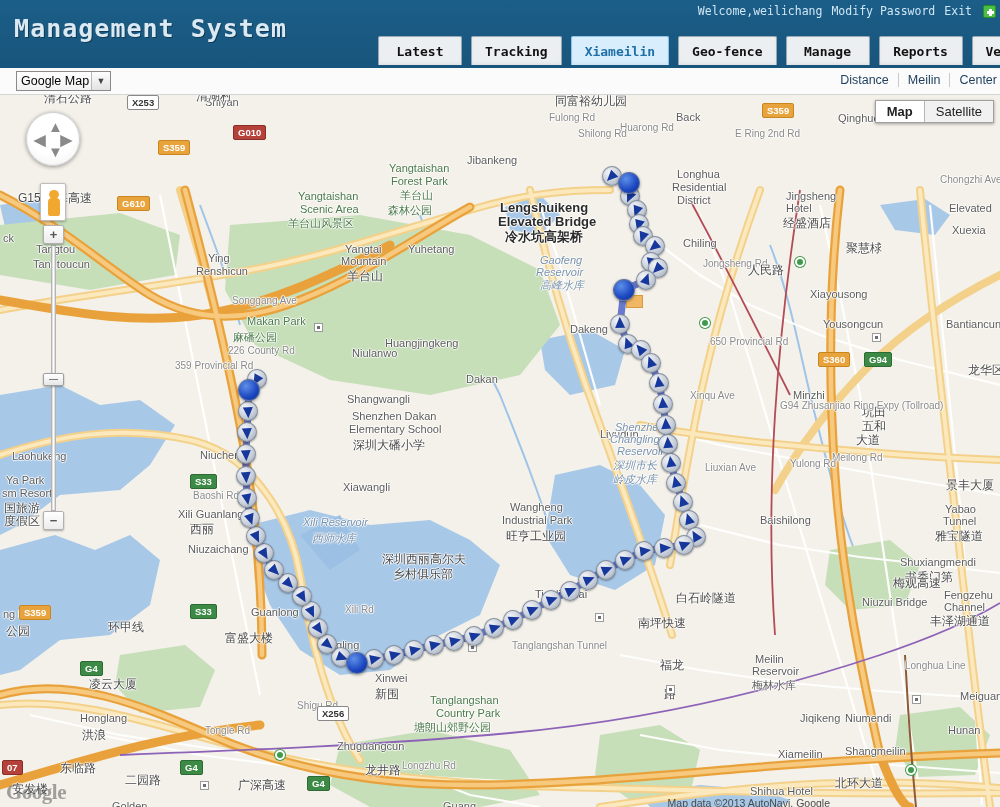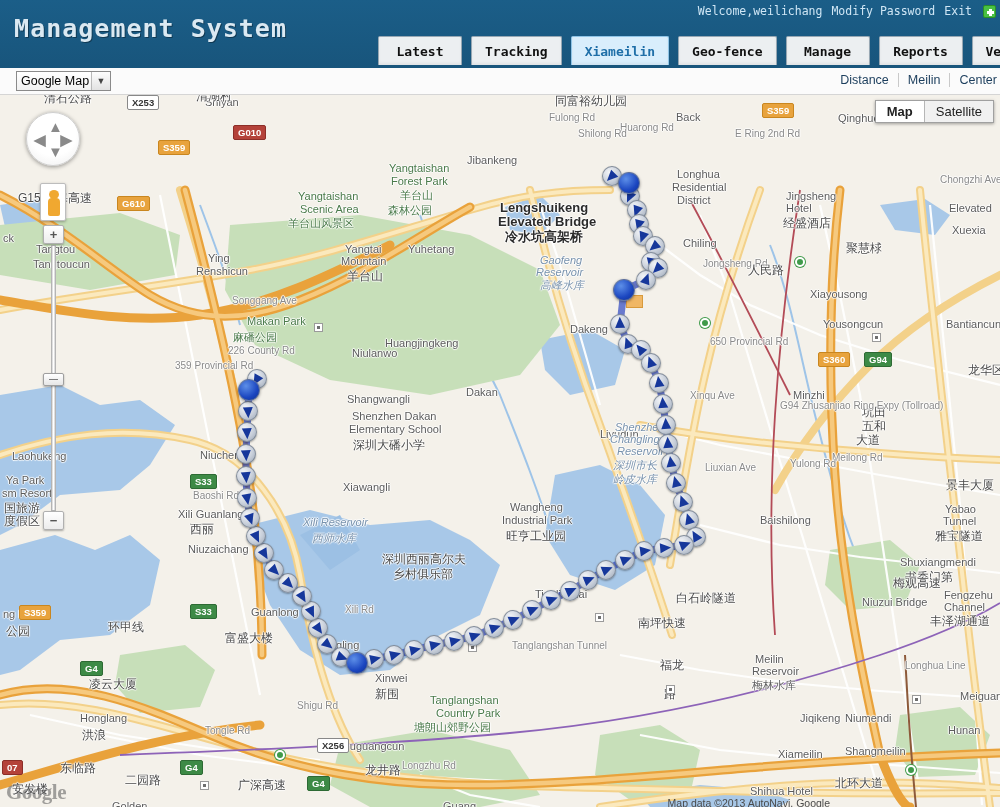--- a/index.html
+++ b/index.html
@@ -457,21 +457,21 @@
         <div class="lbl place" style="left: 352px; top: 252px;">Niulanwo</div>
         <div class="lbl place" style="left: 385px; top: 242px;">Huangjingkeng</div>
         <div class="lbl place" style="left: 570px; top: 228px;">Dakeng</div>
         <div class="lbl road" style="left: 710px; top: 241px;">650 Provincial Rd</div>
         <div class="lbl place" style="left: 793px; top: 294px;">Minzhi</div>
         <div class="lbl placecn" style="left: 862px; top: 309px;">坑田</div>
         <div class="lbl placecn" style="left: 856px; top: 337px;">大道</div>
         <div class="lbl placecn" style="left: 862px; top: 323px;">五和</div>
         <div class="lbl placecn" style="left: 968px; top: 267px;">龙华区</div>
         <div class="lbl place" style="left: 347px; top: 298px;">Shangwangli</div>
-        <div class="lbl place" style="left: 466px; top: 291px;">Dakan</div>
+        <div class="lbl place" style="left: 466px; top: 278px;">Dakan</div>
         <div class="lbl place" style="left: 352px; top: 315px;">Shenzhen Dakan</div>
         <div class="lbl place" style="left: 349px; top: 328px;">Elementary School</div>
         <div class="lbl placecn" style="left: 353px; top: 342px;">深圳大磻小学</div>
         <div class="lbl place" style="left: 600px; top: 333px;">Liyudun</div>
         <div class="lbl water" style="left: 615px; top: 326px;">Shenzhen</div>
         <div class="lbl water" style="left: 610px; top: 338px;">Changlingpi</div>
         <div class="lbl water" style="left: 617px; top: 350px;">Reservoir</div>
         <div class="lbl water" style="left: 613px; top: 363px;">深圳市长</div>
         <div class="lbl water" style="left: 613px; top: 377px;">岭皮水库</div>
         <div class="lbl road" style="left: 690px; top: 295px;">Xinqu Ave</div>
@@ -570,21 +570,21 @@
         <div class="shield red" style="left: 233px; top: 30px;">G010</div>
         <div class="shield " style="left: 117px; top: 101px;">G610</div>
         <div class="shield green" style="left: 190px; top: 379px;">S33</div>
         <div class="shield green" style="left: 190px; top: 509px;">S33</div>
         <div class="shield " style="left: 19px; top: 510px;">S359</div>
         <div class="shield " style="left: 818px; top: 257px;">S360</div>
         <div class="shield green" style="left: 864px; top: 257px;">G94</div>
         <div class="shield green" style="left: 80px; top: 566px;">G4</div>
         <div class="shield green" style="left: 180px; top: 665px;">G4</div>
         <div class="shield green" style="left: 307px; top: 681px;">G4</div>
-        <div class="shield white" style="left: 317px; top: 611px; margin-top: 32px;">X256</div>
+        <div class="shield white" style="left: 317px; top: 611px;">X256</div>
         <div class="shield red" style="left: 2px; top: 665px;">07</div>
       </div>
 
     <div class="poidot" style="left:314px; top:228px"></div>
     <div class="poidot" style="left:595px; top:518px"></div>
     <div class="poidot" style="left:468px; top:548px"></div>
     <div class="poidot" style="left:912px; top:600px"></div>
     <div class="poidot" style="left:872px; top:238px"></div>
     <div class="poidot" style="left:200px; top:686px"></div>
 

